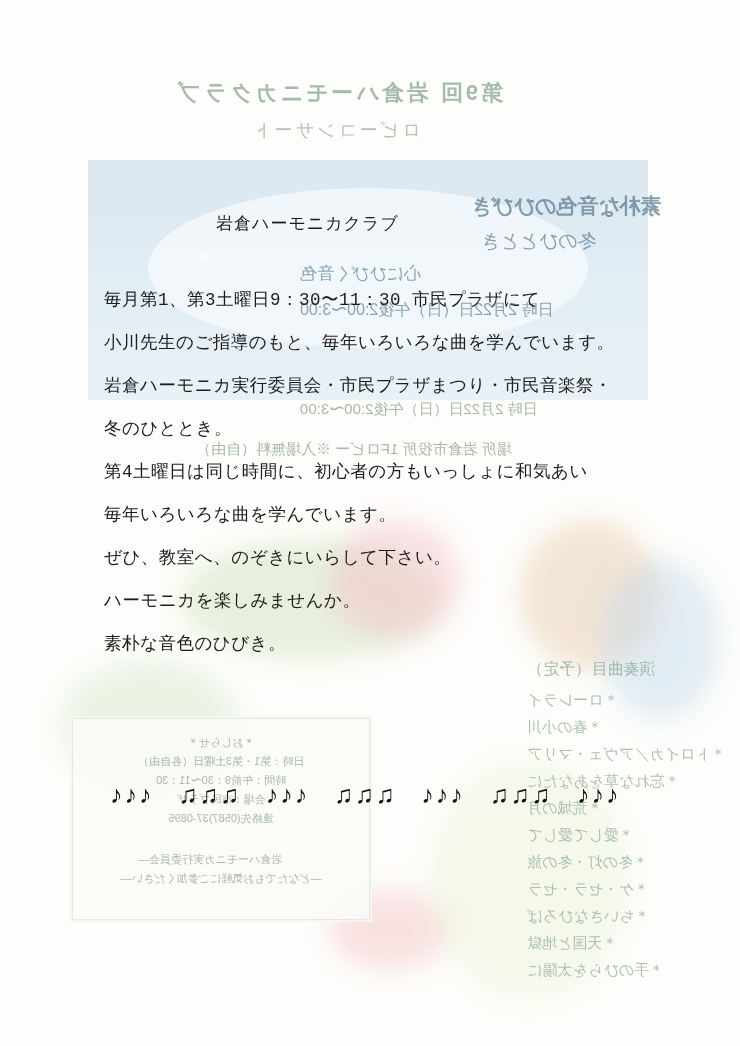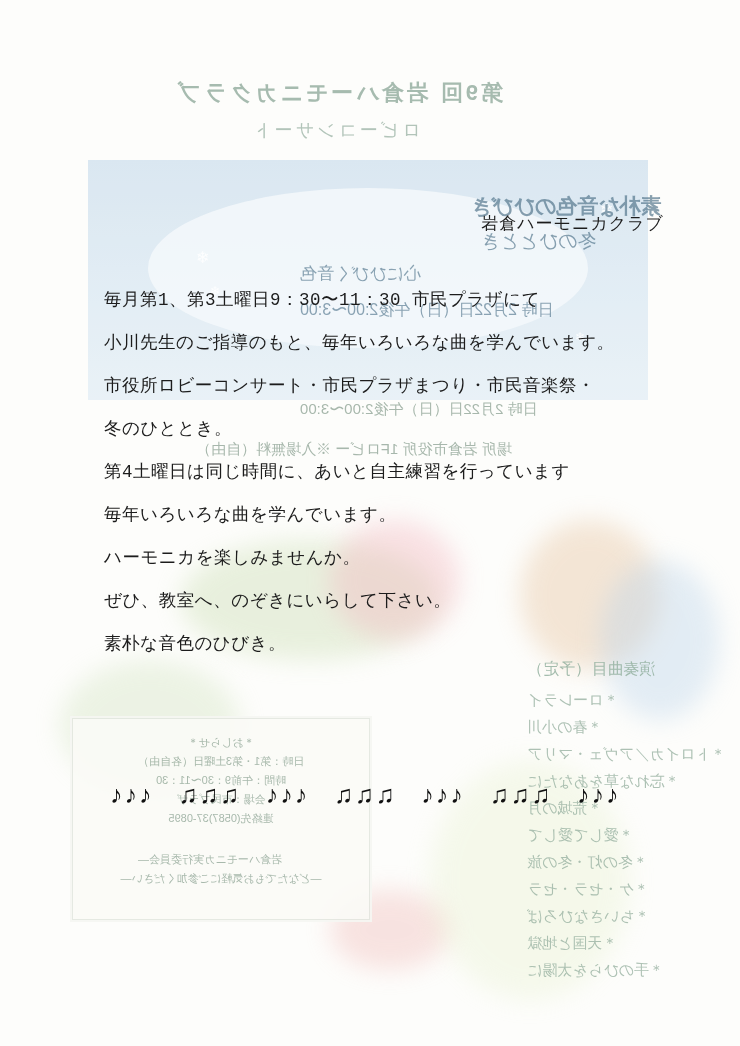--- a/index.html
+++ b/index.html
@@ -145,21 +145,20 @@
     left: 104px;
     top: 212px;
     width: 560px;
     color: #1c1c1c;
   }
   .club-name {
     font-size: 17px;
     margin-left: 112px;
     margin-bottom: 44px;
     letter-spacing: 1px;
-    text-align: right;
   }
   .body-line {
     font-size: 17.5px;
     line-height: 43px;
     letter-spacing: 0.5px;
     white-space: nowrap;
     font-family: Liberation Mono, monospace;
   }
   .notes-row {
     position: absolute;
@@ -227,26 +226,26 @@
       <div>　　岩倉ハーモニカ実行委員会—</div>
       <div>—どなたでもお気軽にご参加ください—</div>
     </div>
   </div>
 
   <div class="content">
     <div class="club-name">岩倉ハーモニカクラブ</div>
 
     <div class="body-line">毎月第1、第3土曜日9：30〜11：30  市民プラザにて</div>
     <div class="body-line">小川先生のご指導のもと、毎年いろいろな曲を学んでいます。</div>
-    <div class="body-line">市役所ロビーコンサート・市民プラザまつり・市民音楽祭・</div>
+    <div class="body-line">岩倉ハーモニカ実行委員会・市民プラザまつり・市民音楽祭・</div>
     <div class="body-line">冬のひととき。</div>
-    <div class="body-line">第4土曜日は同じ時間に、あいと自主練習を行っています</div>
+    <div class="body-line">第4土曜日は同じ時間に、初心者の方もいっしょに和気あい</div>
     <div class="body-line">毎年いろいろな曲を学んでいます。</div>
+    <div class="body-line">ぜひ、教室へ、のぞきにいらして下さい。</div>
     <div class="body-line">ハーモニカを楽しみませんか。</div>
-    <div class="body-line">ぜひ、教室へ、のぞきにいらして下さい。</div>
     <div class="body-line">素朴な音色のひびき。</div>
   </div>
 
   <div class="notes-row">
     <span>♪♪♪</span>
     <span>♫♫♫</span>
     <span>♪♪♪</span>
     <span>♫♫♫</span>
     <span>♪♪♪</span>
     <span>♫♫♫</span>

